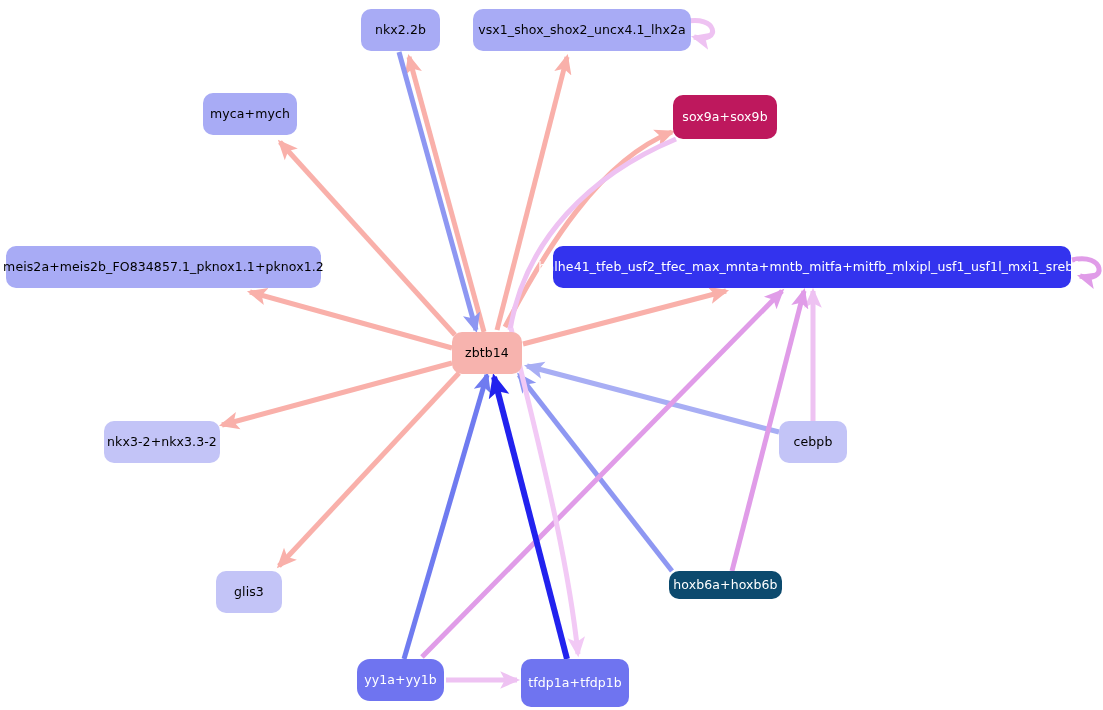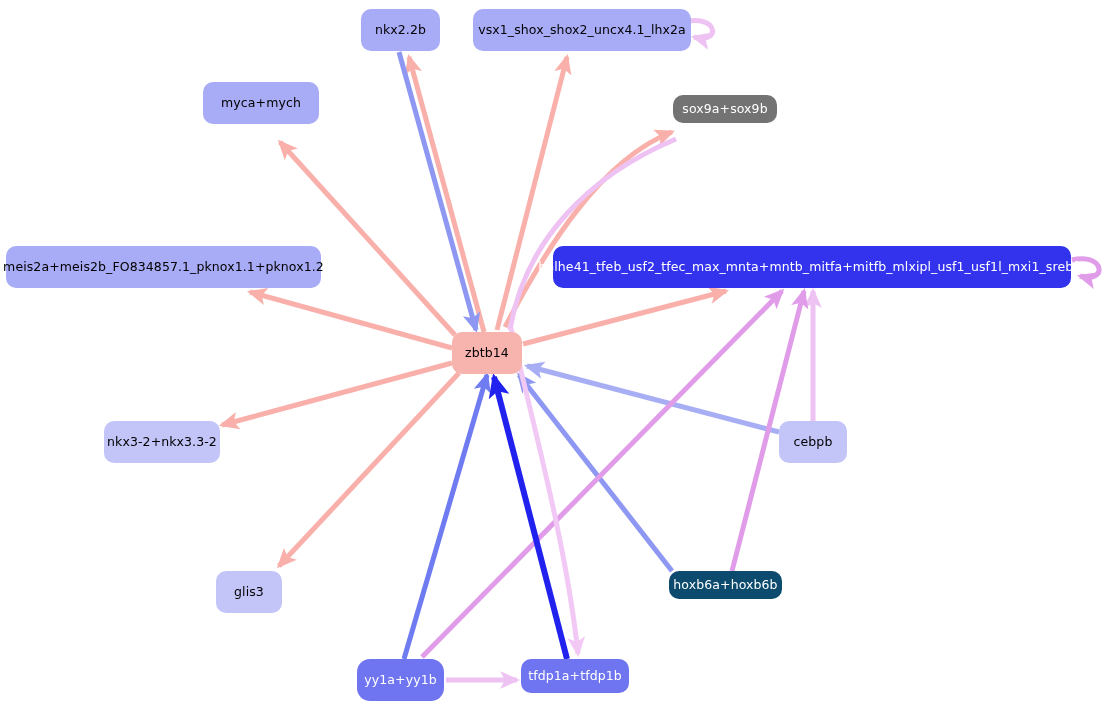--- a/index.html
+++ b/index.html
@@ -99,24 +99,24 @@
       <path d="M 511 328 C 529 410 566 540 578 654" fill="none" stroke="#f2c9f5" stroke-width="5" stroke-linecap="butt" marker-end="url(#ah-f2c9f5)"></path>
     </svg>
 
   <div id="node-layer">
       <div class="node" style="left: 361px; top: 9px; width: 79px; height: 42px; background: rgb(168, 171, 245); color: rgb(0, 0, 0); font-size: 12.5px;">
         <span class="node-label">nkx2.2b</span>
       </div>
       <div class="node" style="left: 465px; top: 9px; width: 218px; height: 42px; background: rgb(168, 171, 245); color: rgb(0, 0, 0); font-size: 12.5px; margin-left: 8px;">
         <span class="node-label">vsx1_shox_shox2_uncx4.1_lhx2a</span>
       </div>
-      <div class="node" style="left: 203px; top: 82px; width: 116px; height: 42px; background: rgb(168, 171, 245); color: rgb(0, 0, 0); font-size: 12.5px;">
+      <div class="node" style="left: 203px; top: 93px; width: 94px; height: 42px; background: rgb(168, 171, 245); color: rgb(0, 0, 0); font-size: 12.5px;">
         <span class="node-label">myca+mych</span>
       </div>
-      <div class="node" style="left: 673px; top: 95px; width: 104px; height: 28px; background: #737373; color: rgb(255, 255, 255); font-size: 12.5px;">
+      <div class="node" style="left: 673px; top: 95px; width: 104px; height: 44px; background: #be185d; color: rgb(255, 255, 255); font-size: 12.5px;">
         <span class="node-label">sox9a+sox9b</span>
       </div>
       <div class="node" style="left: 6px; top: 246px; width: 315px; height: 42px; background: rgb(168, 171, 245); color: rgb(0, 0, 0); font-size: 12.5px;">
         <span class="node-label">meis2a+meis2b_FO834857.1_pknox1.1+pknox1.2</span>
       </div>
       <div class="node" style="left: 553px; top: 246px; width: 518px; height: 42px; background: rgb(51, 51, 238); color: rgb(255, 255, 255); font-size: 12.5px;">
         <span class="node-label">bhlhe41_tfeb_usf2_tfec_max_mnta+mntb_mitfa+mitfb_mlxipl_usf1_usf1l_mxi1_srebf1</span>
       </div>
       <div class="node" style="left: 452px; top: 332px; width: 70px; height: 42px; background: rgb(247, 179, 174); color: rgb(0, 0, 0); font-size: 12.5px;">
         <span class="node-label">zbtb14</span>
@@ -129,18 +129,18 @@
       </div>
       <div class="node" style="left: 216px; top: 571px; width: 66px; height: 42px; background: rgb(195, 196, 247); color: rgb(0, 0, 0); font-size: 12.5px;">
         <span class="node-label">glis3</span>
       </div>
       <div class="node" style="left: 669px; top: 571px; width: 113px; height: 28px; background: #0c4a6e; color: rgb(255, 255, 255); font-size: 12.5px;">
         <span class="node-label">hoxb6a+hoxb6b</span>
       </div>
       <div class="node" style="left: 357px; top: 659px; width: 87px; height: 42px; background: rgb(111, 116, 240); color: rgb(255, 255, 255); font-size: 12.5px; border-radius: 13px;">
         <span class="node-label">yy1a+yy1b</span>
       </div>
-      <div class="node" style="left: 521px; top: 659px; width: 108px; height: 34px; background: rgb(111, 116, 240); color: rgb(255, 255, 255); font-size: 12.5px;">
+      <div class="node" style="left: 521px; top: 659px; width: 108px; height: 48px; background: rgb(111, 116, 240); color: rgb(255, 255, 255); font-size: 12.5px;">
         <span class="node-label">tfdp1a+tfdp1b</span>
       </div>
     </div>
 
 </div>
 
 </body></html>

